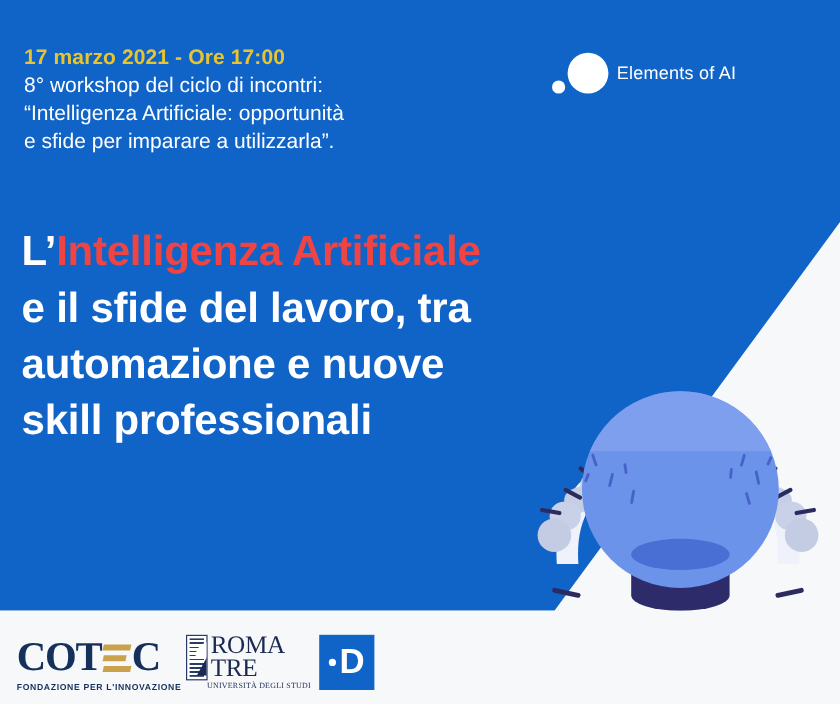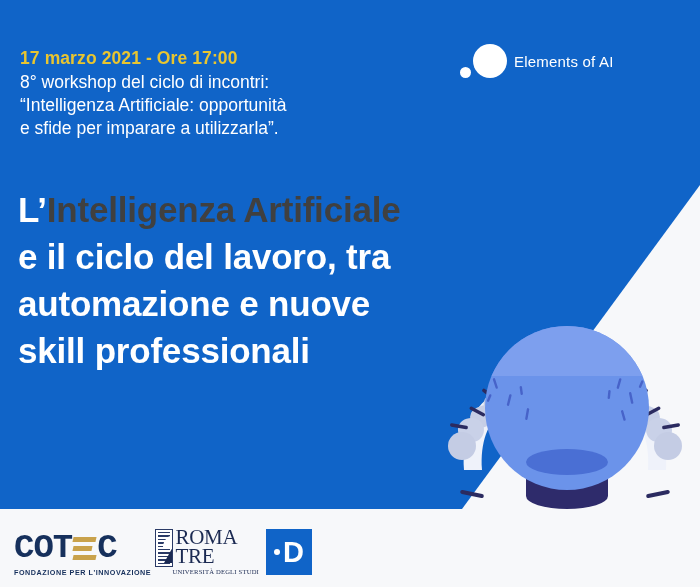--- a/index.html
+++ b/index.html
@@ -50,21 +50,21 @@
     left: 20px;
     top: 36px;
     width: 420px;
   }
   .date-line {
     color: #E8C530;
     font-size: 17.5px;
     font-weight: bold;
     letter-spacing: .1px;
     line-height: 22px;
-    margin: 11px 0 2px 0;
+    margin: 0 0 2px 0;
   }
   .kicker-line {
     color: #FFFFFF;
     font-size: 17.5px;
     font-weight: normal;
     line-height: 23px;
     margin: 0;
     white-space: nowrap;
   }
 
@@ -114,21 +114,21 @@
     left: 18px;
     top: 186px;
     width: 470px;
     color: #FFFFFF;
     font-size: 35px;
     font-weight: bold;
     line-height: 47px;
     letter-spacing: -0.2px;
   }
   .headline .hl-line { display: block; white-space: nowrap; }
-  .hl-accent { color: #404040; }
+  .hl-accent { color: #ef4444; }
 
   
   .logo-bar {
     position: absolute;
     left: 0;
     top: 509px;
     width: 700px;
     height: 78px;
     background: #F7F8FA;
   }
@@ -140,21 +140,21 @@
     top: 22px;
     width: 124px;
   }
   .cotec-word {
     display: flex;
     align-items: center;
     height: 34px;
   }
   .cotec-letters {
     color: #16305C;
-    font-family: Liberation Mono, monospace;
+    font-family: Liberation Serif, serif;
     font-size: 34px;
     font-weight: bold;
     letter-spacing: -1px;
     line-height: 34px;
   }
   .cotec-e {
     position: relative;
     width: 23px;
     height: 24px;
     margin: 0 1px;
@@ -352,21 +352,21 @@
   <div class="eai-logo">
     <div class="eai-marks">
       <div class="eai-dot-small"></div>
       <div class="eai-dot-large"></div>
     </div>
     <div class="eai-text">Elements of AI</div>
   </div>
 
   <div class="headline">
     <span class="hl-line"><span>L’</span><span class="hl-accent">Intelligenza Artificiale</span></span>
-    <span class="hl-line">e il ciclo del lavoro, tra</span>
+    <span class="hl-line">e il sfide del lavoro, tra</span>
     <span class="hl-line">automazione e nuove</span>
     <span class="hl-line">skill professionali</span>
   </div>
 
   <div class="logo-bar">
 
     <div class="logo-cotec">
       <div class="cotec-word">
         <span class="cotec-letters">COT</span>
         <span class="cotec-e">

